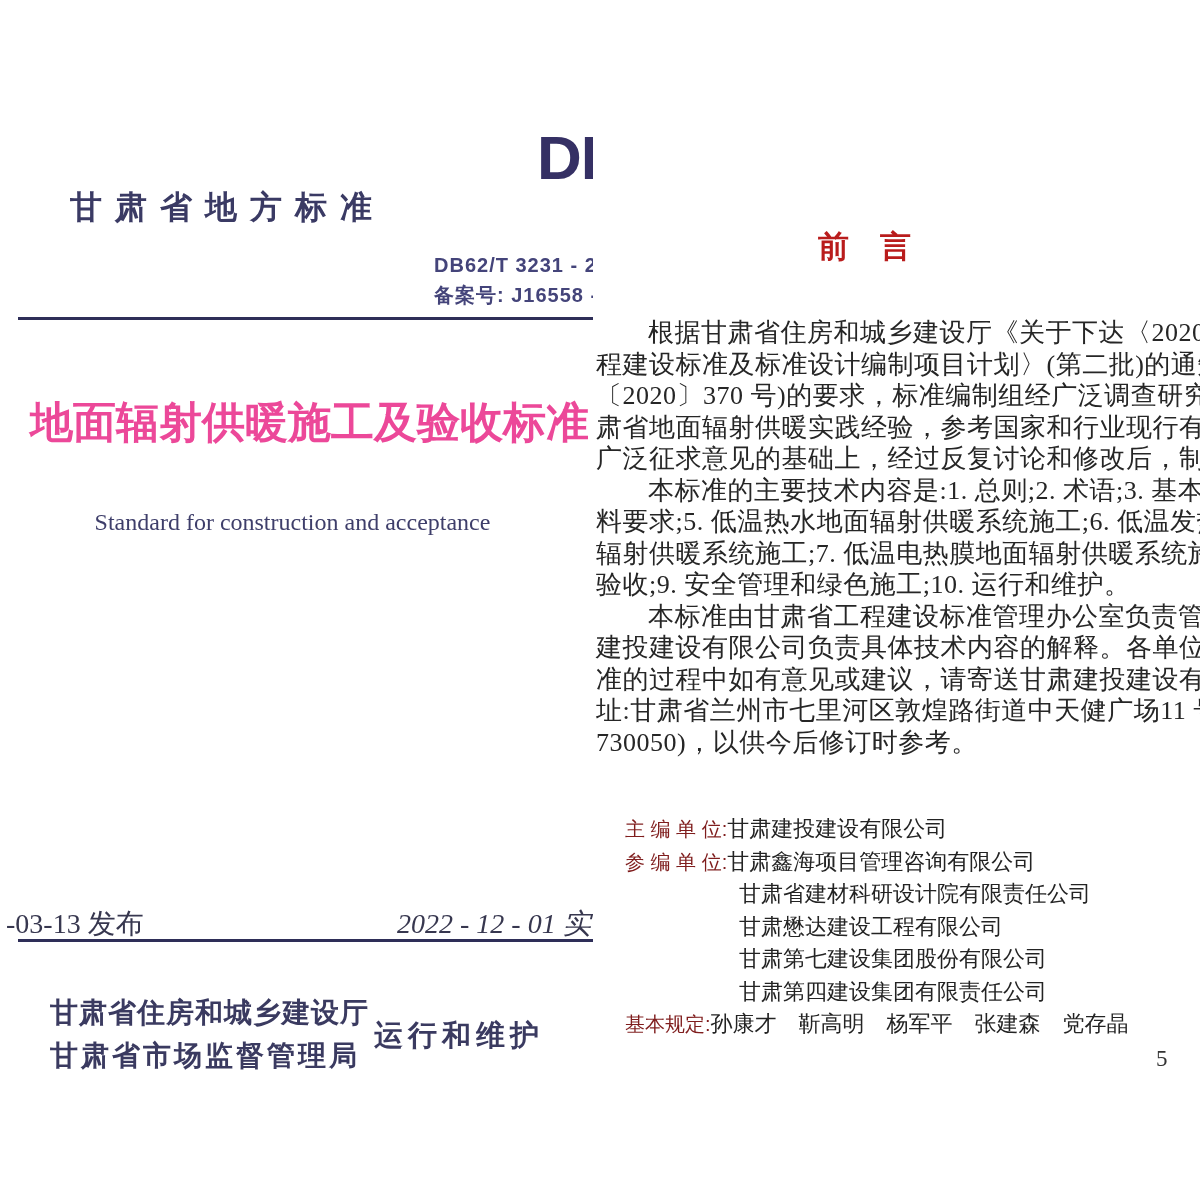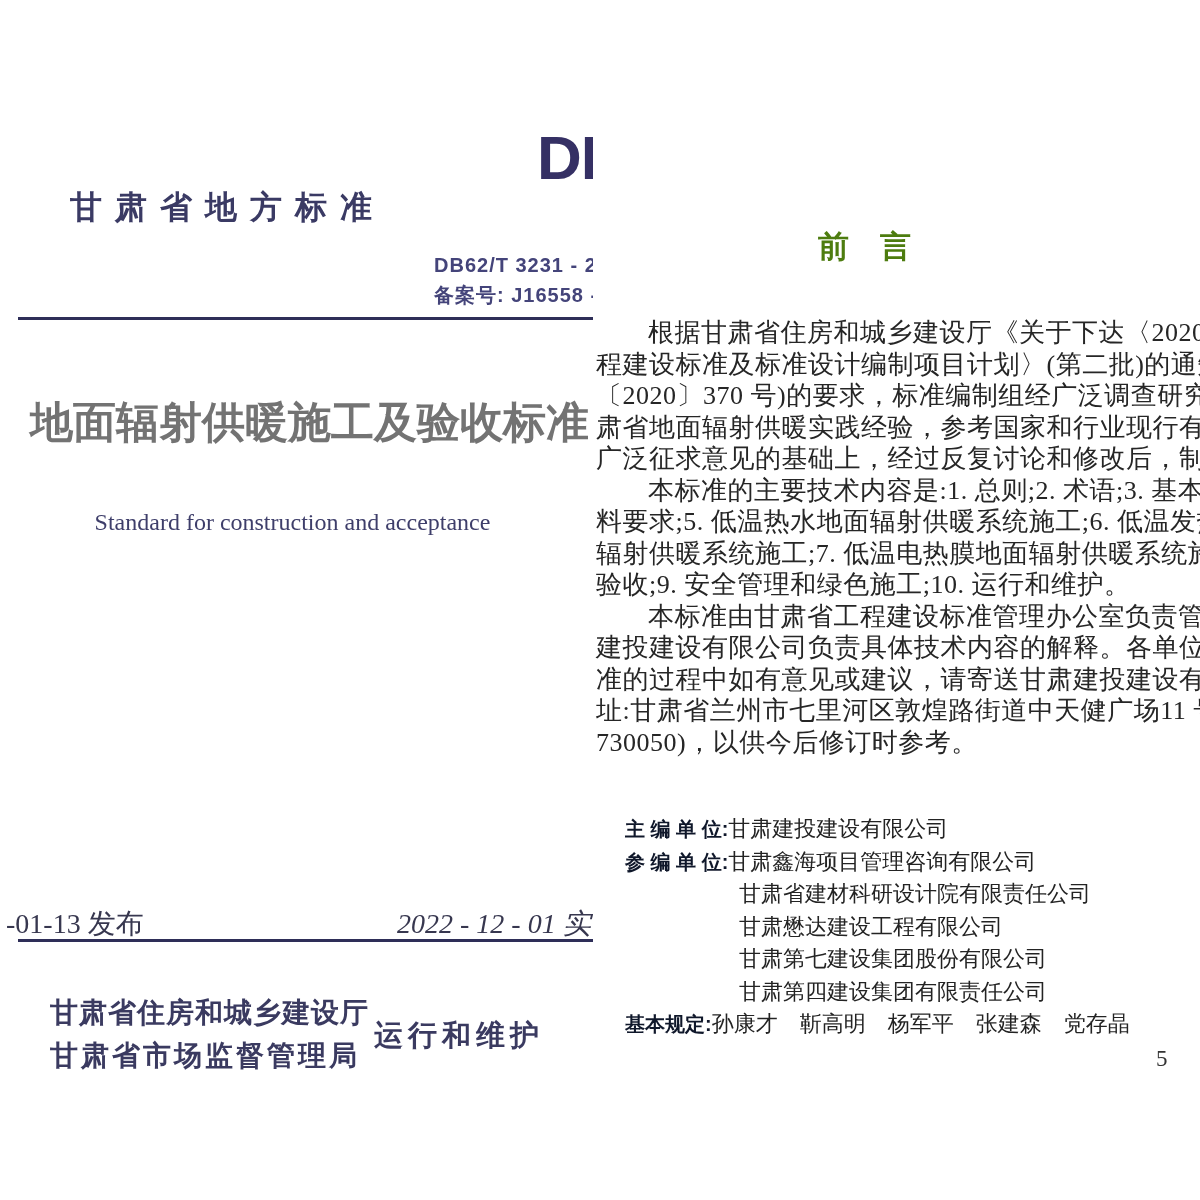--- a/index.html
+++ b/index.html
@@ -16,61 +16,61 @@
   .db-logo{left:537px;top:122px;font-family:"Liberation Sans",sans-serif;
     font-weight:bold;font-size:62px;color:#353064;letter-spacing:-1px;}
   .std-no{left:434px;top:254px;font-family:"Liberation Sans",sans-serif;
     font-size:20px;color:#44447a;letter-spacing:1px;font-weight:bold;}
   .rec-no{left:434px;top:282px;font-family:"Liberation Sans",sans-serif;
     font-size:20px;color:#44447a;letter-spacing:1px;font-weight:bold;}
   .rule{left:18px;width:575px;height:3px;background:#2e2e58;position:absolute;}
   #rule-top{top:317px;}
   #rule-bottom{top:939px;}
   .cover-title{left:30px;top:394px;font-size:43px;font-weight:bold;
-    color:#737373;letter-spacing:0px;}
+    color:#ec4899;letter-spacing:0px;}
   .cover-title-en{left:20px;top:503px;width:545px;text-align:center;
     font-size:24px;line-height:38px;color:#3e3e6a;white-space:normal;position:absolute;}
   .date-left{left:6px;top:905px;font-size:28px;color:#37374f;}
   .date-right{left:397px;top:905px;font-size:28px;color:#37374f;font-style:italic;}
   .agency1{left:50px;top:994px;font-family:"Liberation Sans",sans-serif;
     font-weight:bold;font-size:28px;letter-spacing:1px;color:#3a3a60;text-align:center;}
   .agency2{left:50px;top:1037px;font-family:"Liberation Sans",sans-serif;
     font-weight:bold;font-size:28px;letter-spacing:3px;color:#3a3a60;}
   .joint{left:374px;top:1016px;font-family:"Liberation Sans",sans-serif;
     font-weight:bold;font-size:29px;letter-spacing:5px;color:#3a3a60;}
 
   
   .foreword-title{left:225px;top:226px;font-family:"Liberation Sans",sans-serif;
-    font-weight:bold;font-size:31px;color:#4d7c0f;}
+    font-weight:bold;font-size:31px;color:#b91c1c;}
   .body-block{left:3px;top:317px;position:absolute;}
   .body-line{font-size:26px;line-height:31.5px;letter-spacing:0.5px;
     color:#262626;white-space:nowrap;}
   .body-line.indent{padding-left:52px;}
   .units-block{left:32px;top:813px;position:absolute;}
   .unit-row{font-size:22px;line-height:32.5px;color:#222;white-space:nowrap;}
   .unit-row.cont{margin-left:114px;}
-  .unit-label{font-family:"Liberation Sans",sans-serif;font-weight:bold;
-    font-size:20px;color:#0f172a;}
+  .unit-label{font-family:"Liberation Sans",sans-serif;font-weight:normal;
+    font-size:20px;color:#7f1d1d;}
   .unit-value{font-size:22px;color:#232323;}
   .page-number{left:563px;top:1046px;font-size:23px;color:#333333;}
 </style>
 </head>
 <body>
 
 <div id="left-page" class="page">
   <div class="abs cover-header">甘肃省地方标准</div>
   <div class="abs db-logo">DB</div>
   <div class="abs std-no">DB62/T 3231 - 20</div>
   <div class="abs rec-no">备案号: J16558 - 2</div>
   <div id="rule-top" class="rule"></div>
   <div class="abs cover-title">地面辐射供暖施工及验收标准</div>
   <div class="cover-title-en">
     <div>Standard for construction and acceptance</div>
   </div>
-  <div class="abs date-left">-01-13 发布</div>
+  <div class="abs date-left">-03-13 发布</div>
   <div class="abs date-right">2022 - 12 - 01 实</div>
   <div id="rule-bottom" class="rule"></div>
   <div class="abs agency1">甘肃省住房和城乡建设厅</div>
   <div class="abs agency2">甘肃省市场监督管理局</div>
   <div class="abs joint">运行和维护</div>
 </div>
 
 <div id="right-page" class="page">
   <div class="abs foreword-title">前　言</div>
 

